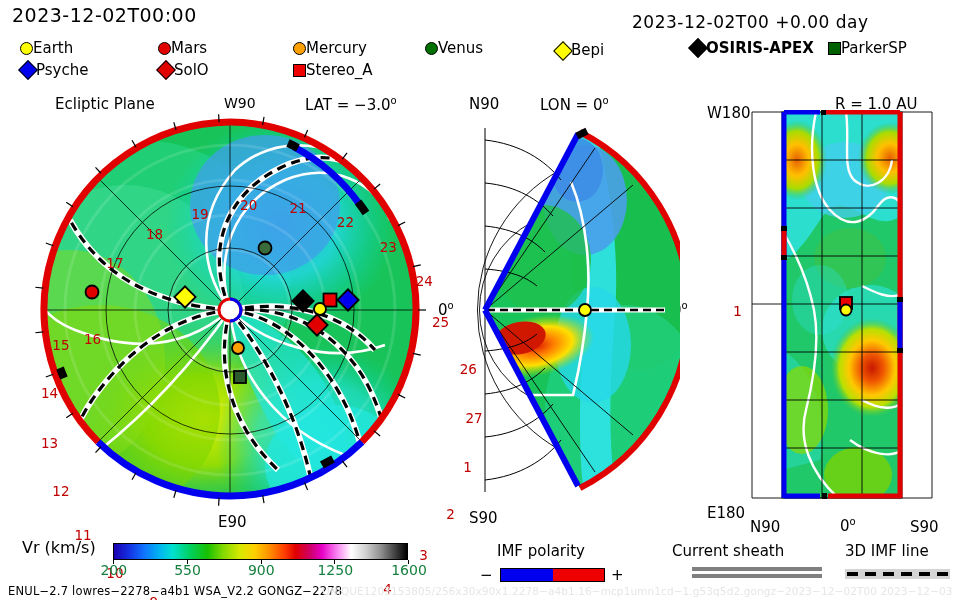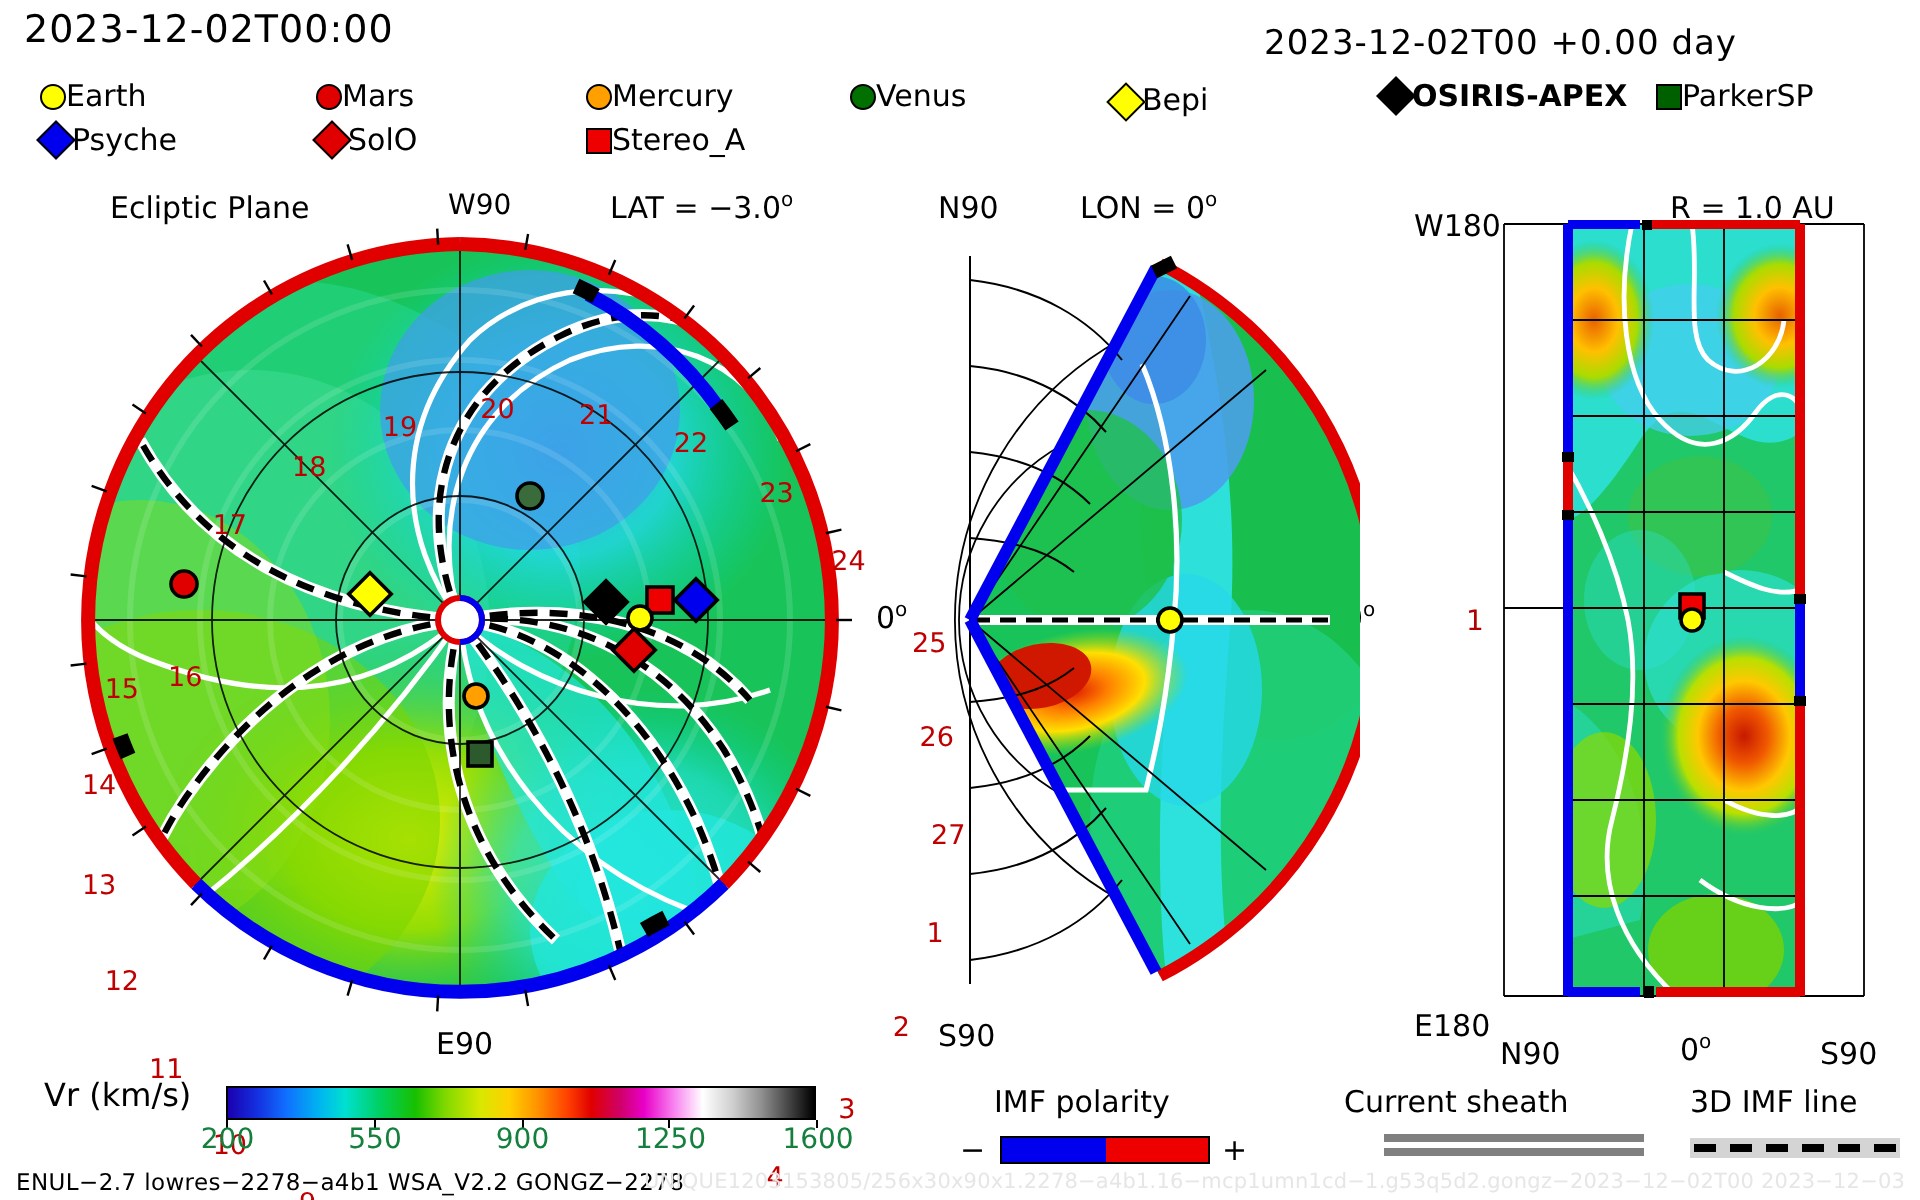--- a/index.html
+++ b/index.html
@@ -327,21 +327,21 @@
       <div class="ec-num" style="left: 22.3455px; top: 229.15px;">15</div>
       <div class="ec-num" style="left: 54px; top: 184.955px; margin-top: 38px;">16</div>
       <div class="ec-num" style="left: 76.3305px; top: 147.069px;">17</div>
       <div class="ec-num" style="left: 116px; top: 117.537px;">18</div>
       <div class="ec-num" style="left: 161.411px; top: 97.9482px;">19</div>
       <div class="ec-num" style="left: 210.115px; top: 89.3604px;">20</div>
       <div class="ec-num" style="left: 259.487px; top: 92.2359px;">21</div>
       <div class="ec-num" style="left: 306.865px; top: 106.42px;">22</div>
       <div class="ec-num" style="left: 349.695px; top: 131.148px;">23</div>
       <div class="ec-num" style="left: 385.667px; top: 165.086px; text-align: right;">24</div>
-      <div class="ec-num" style="left: 402px; top: 206.406px; margin-left: 24px;">25</div>
+      <div class="ec-num" style="left: 402px; top: 206.406px;">25</div>
       <div class="ec-num" style="left: 429.759px; top: 252.879px;">26</div>
       <div class="ec-num" style="left: 435.5px; top: 302px;">27</div>
     </div>
 </div>
 
 <div class="abs" id="merid-wrap">
   <svg width="215" height="400" viewBox="0 0 215 400">
     <defs>
       <clipPath id="wedgeClip">
         <path d="M20,200 L115,22 A 200 200 0 0 1 115,378 Z"></path>

